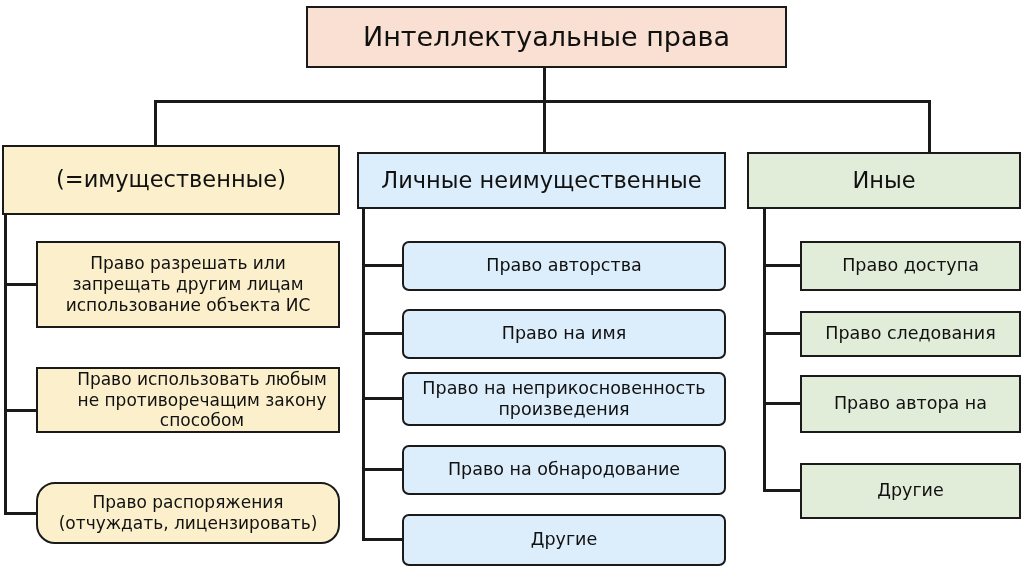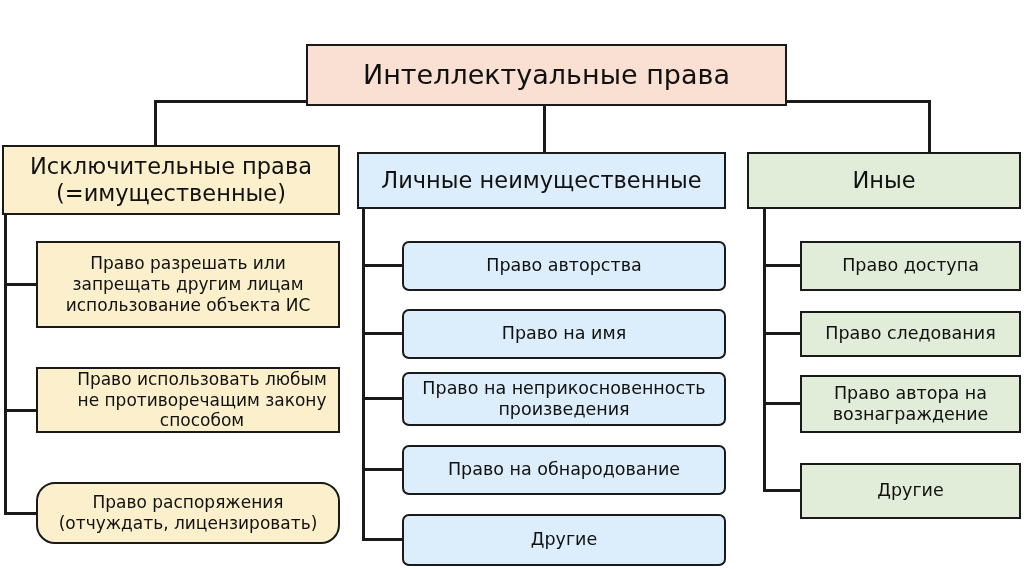--- a/index.html
+++ b/index.html
@@ -33,21 +33,20 @@
   .node span { display: block; width: 100%; }
 
   
   #root-node {
     left: 306px;
     top: 6px;
     width: 481px;
     height: 62px;
     background: #f9e0d2;
     font-size: 27px;
-    margin-top: 38px;
   }
 
   
   #col-head-0 {
     left: 2px;
     top: 145px;
     width: 338px;
     height: 70px;
     background: #fcf0cc;
     font-size: 22.5px;
@@ -143,21 +142,20 @@
   <div class="conn h" style="left:763px; top:332px; width:40px; height:3px;"></div>
   <div class="conn h" style="left:763px; top:402px; width:40px; height:3px;"></div>
   <div class="conn h" style="left:763px; top:489px; width:40px; height:3px;"></div>
 
   <div class="node" id="root-node">
     <span>Интеллектуальные права</span>
   </div>
 
   <div class="node" id="col-head-0">
     <span>
-      <span>Исключительные права</span>
       <span>(=имущественные)</span>
     </span>
   </div>
 
   <div class="node" id="col-head-1">
     <span>Личные неимущественные</span>
   </div>
 
   <div class="node" id="col-head-2">
     <span>Иные</span>
@@ -205,20 +203,19 @@
 
   <div class="node leaf-c2" id="leaf-2-0">
     <span>Право доступа</span>
   </div>
   <div class="node leaf-c2" id="leaf-2-1">
     <span>Право следования</span>
   </div>
   <div class="node leaf-c2" id="leaf-2-2">
     <span>
       <span>Право автора на</span>
-      <span>вознаграждение</span>
     </span>
   </div>
   <div class="node leaf-c2" id="leaf-2-3">
     <span>Другие</span>
   </div>
 
 </div>
 
 </body></html>

